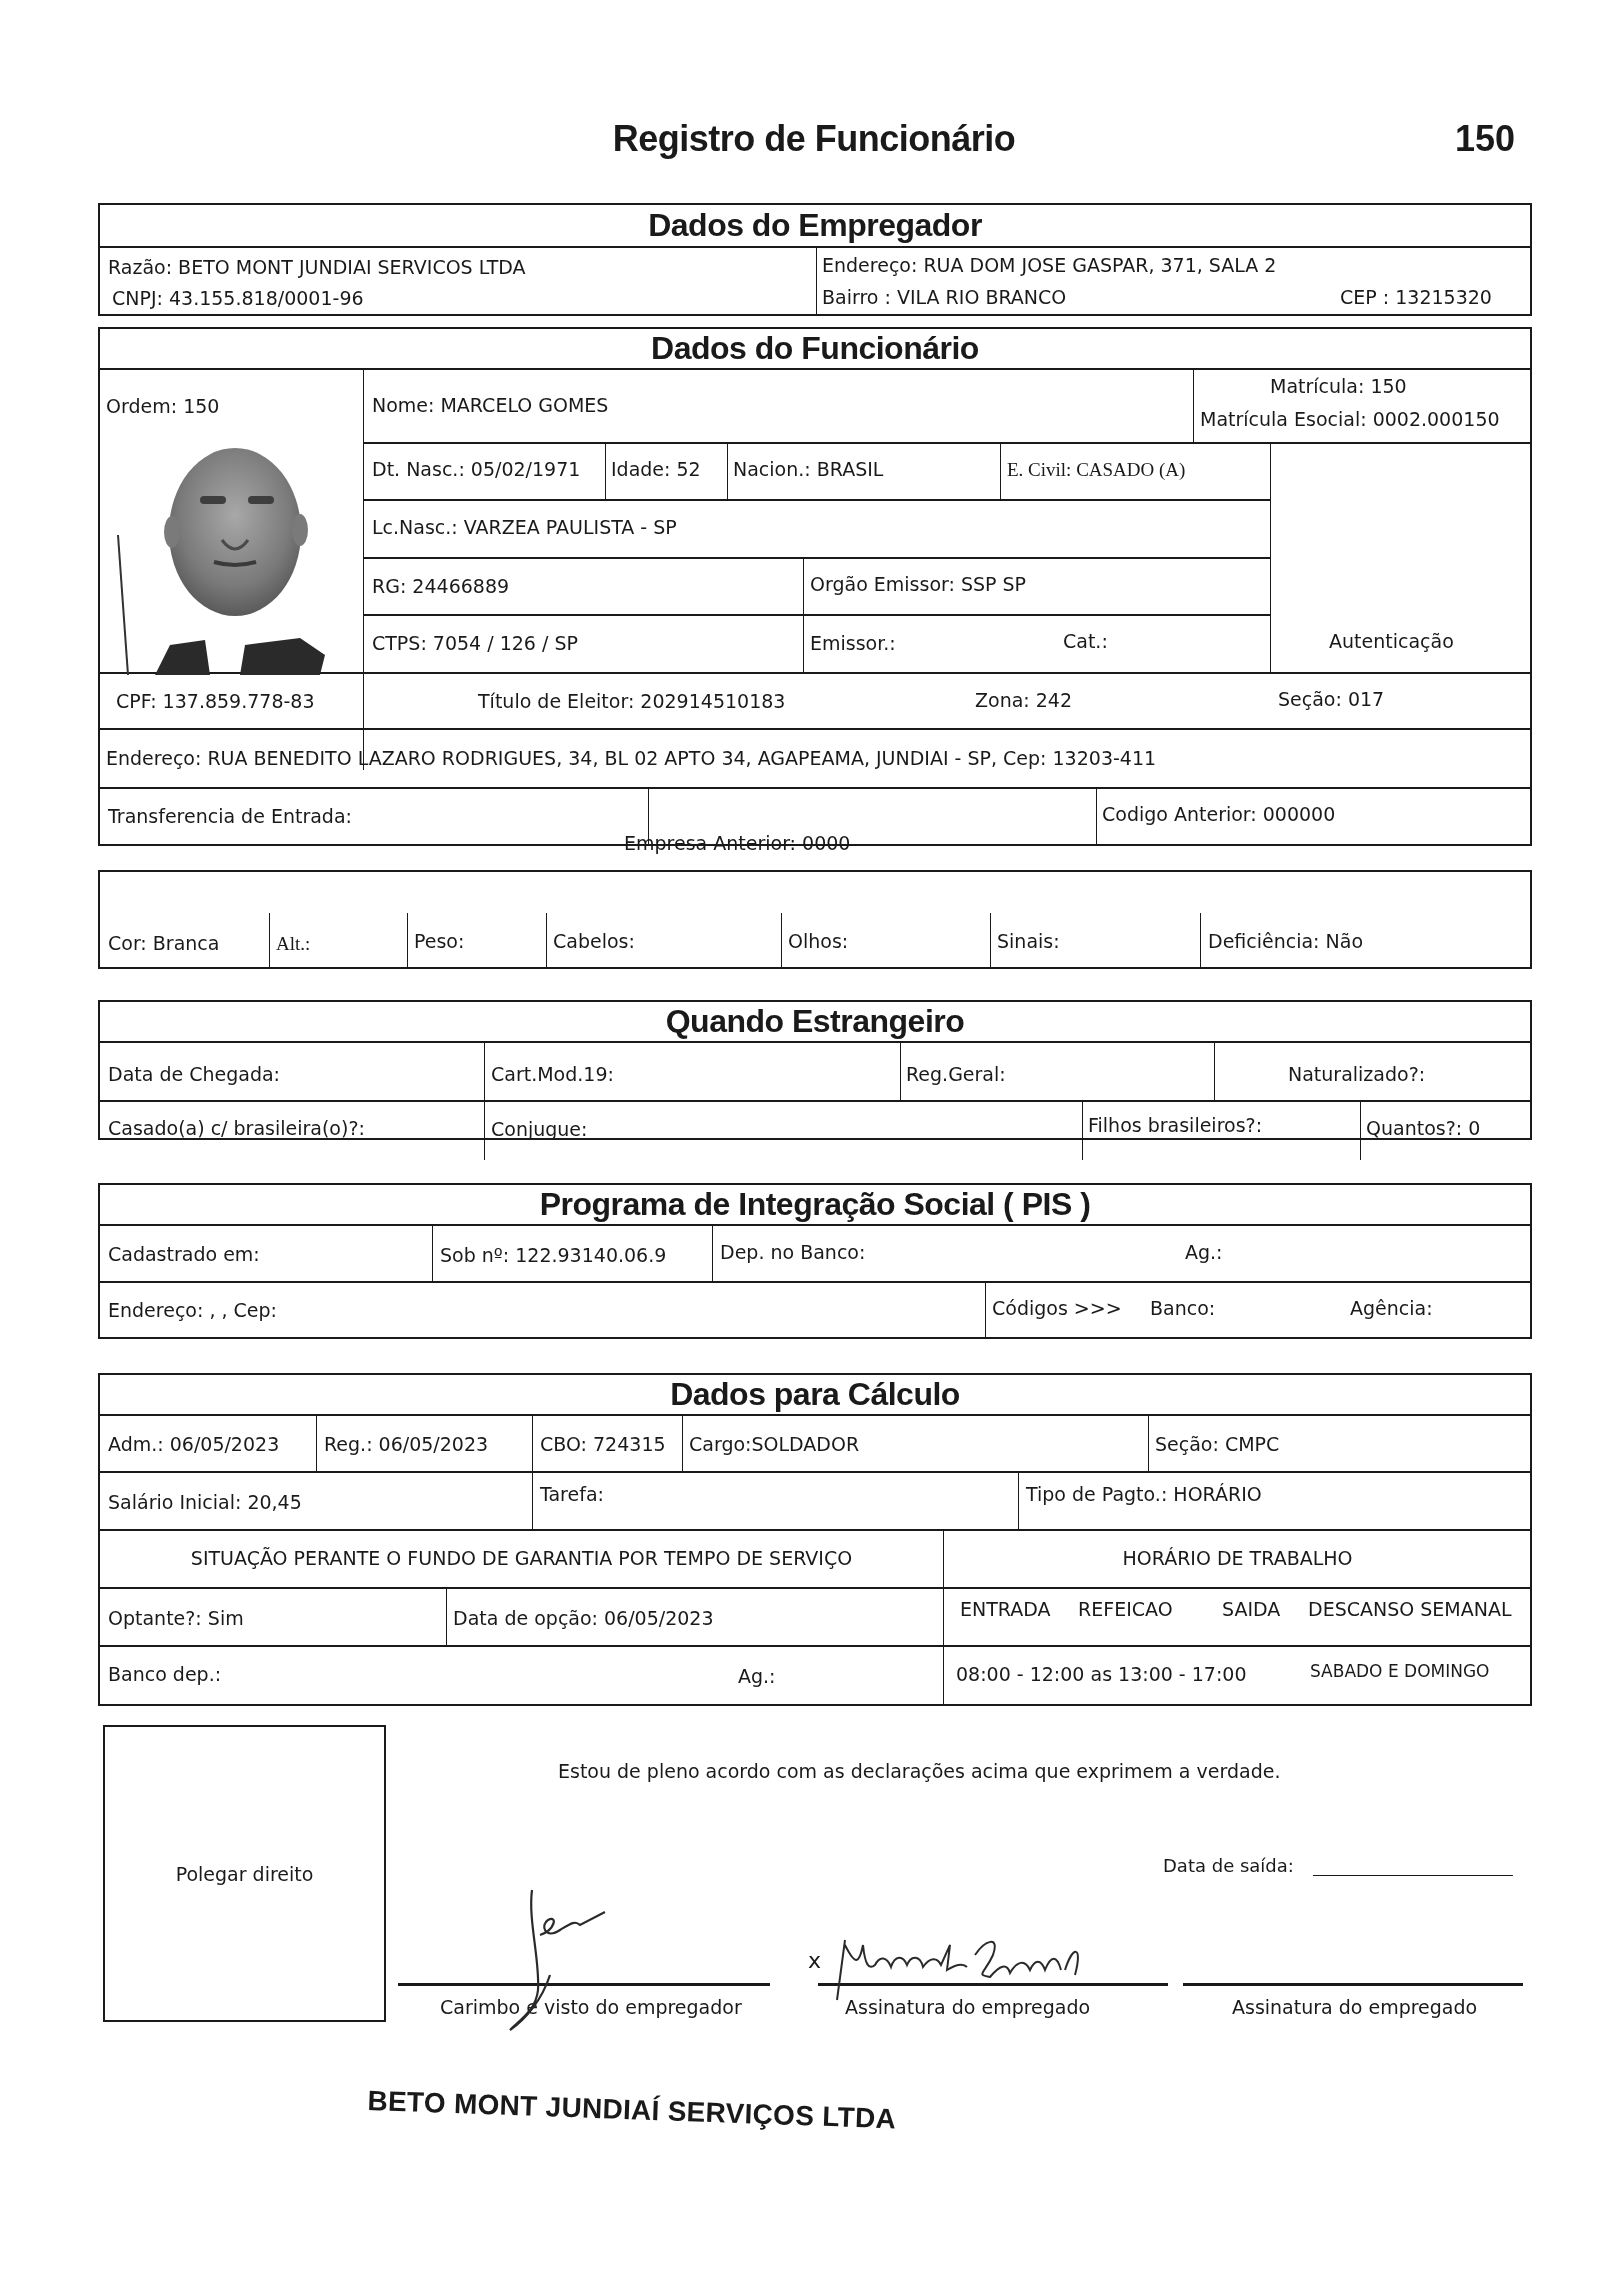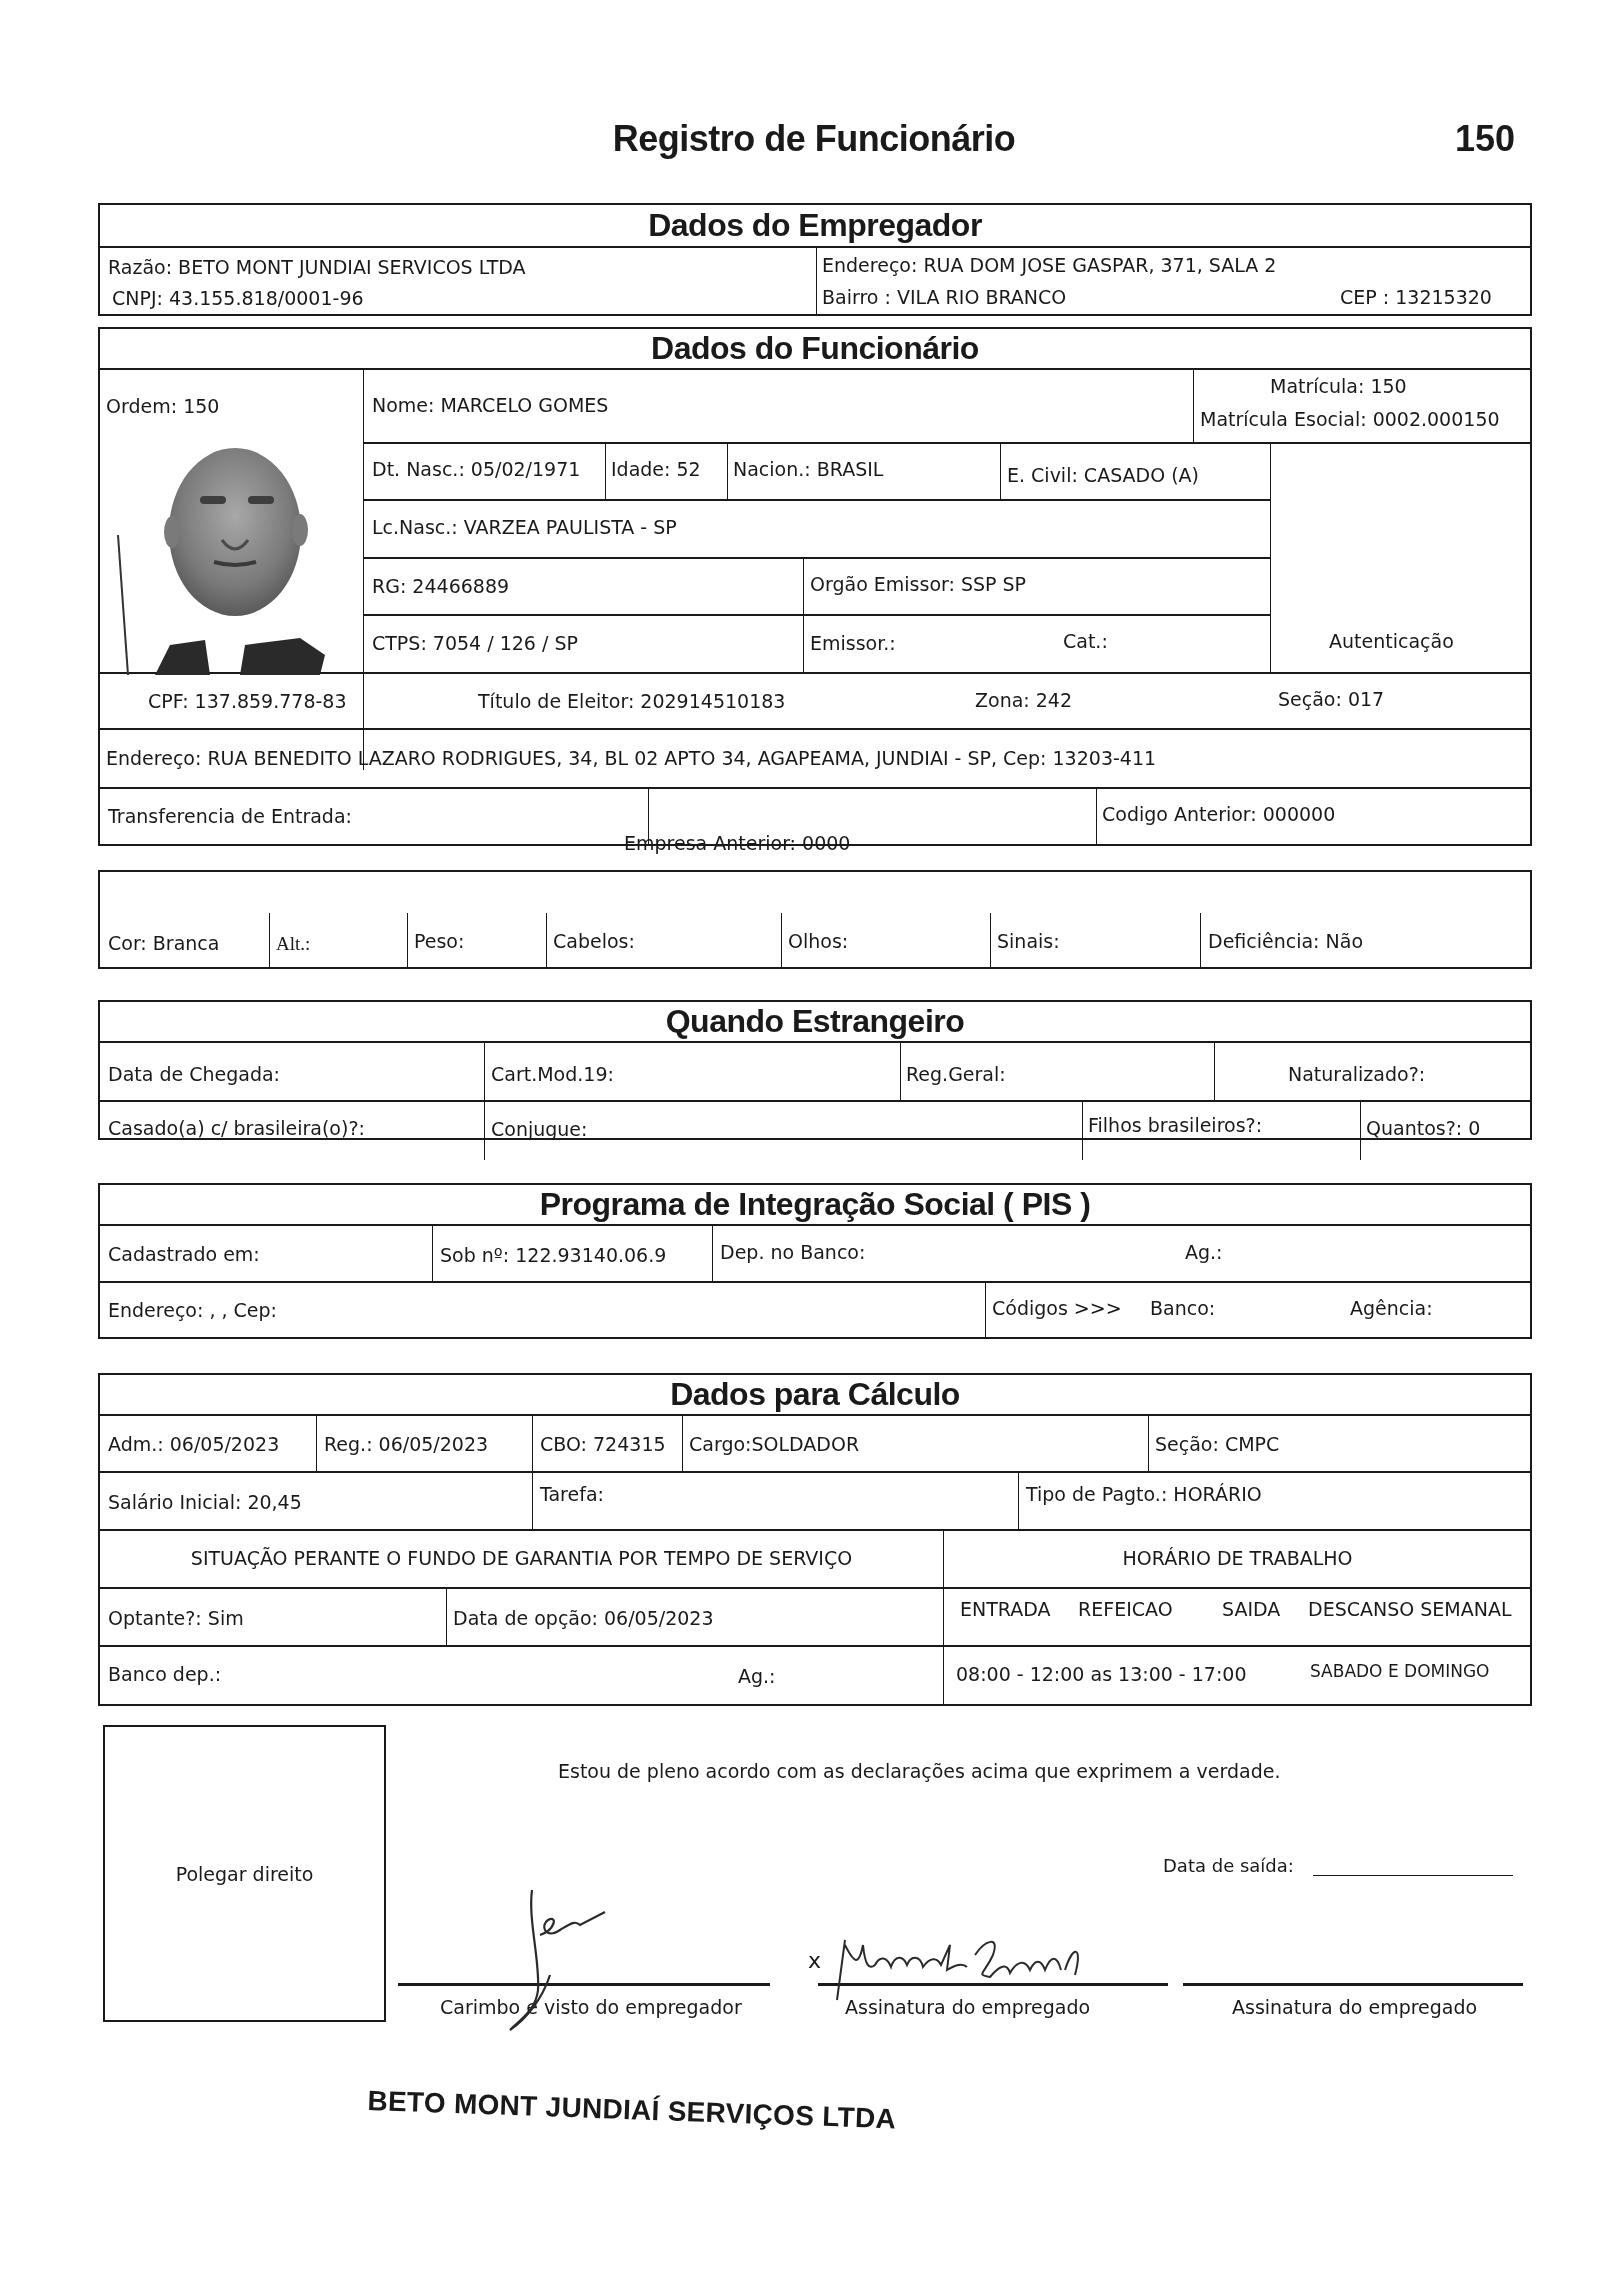--- a/index.html
+++ b/index.html
@@ -49,38 +49,38 @@
   <div class="cell" style="left:1100px; top:81px;">Matrícula Esocial: 0002.000150</div>
   <div class="hl" style="left:263px; width:1169px; top:113px;"></div>
 
   <div class="vl" style="left:505px; top:113px; height:57px;"></div>
   <div class="vl" style="left:627px; top:113px; height:57px;"></div>
   <div class="vl" style="left:900px; top:113px; height:57px;"></div>
   <div class="vl" style="left:1170px; top:113px; height:230px;"></div>
   <div class="cell" style="left:272px; top:131px;">Dt. Nasc.: 05/02/1971</div>
   <div class="cell" style="left:511px; top:131px;">Idade: 52</div>
   <div class="cell" style="left:633px; top:131px;">Nacion.: BRASIL</div>
-  <div class="cell" style="left:907px; top:137px;">E. Civil: CASADO (A)</div>
+  <div class="cell" style="left:907px; top:131px;font-family:Liberation Serif, serif;">E. Civil: CASADO (A)</div>
   <div class="hl" style="left:263px; width:907px; top:170px;"></div>
 
   <div class="cell" style="left:272px; top:189px;">Lc.Nasc.: VARZEA PAULISTA - SP</div>
   <div class="hl" style="left:263px; width:907px; top:228px;"></div>
 
   <div class="vl" style="left:703px; top:228px; height:115px;"></div>
   <div class="cell" style="left:272px; top:248px;">RG: 24466889</div>
   <div class="cell" style="left:710px; top:246px;">Orgão Emissor: SSP SP</div>
   <div class="hl" style="left:263px; width:907px; top:285px;"></div>
 
   <div class="cell" style="left:272px; top:305px;">CTPS: 7054 / 126 / SP</div>
   <div class="cell" style="left:710px; top:305px;">Emissor.:</div>
   <div class="cell" style="left:963px; top:303px;">Cat.:</div>
   <div class="cell" style="left:1229px; top:303px;">Autenticação</div>
   <div class="hl" style="left:0; width:1432px; top:343px;"></div>
 
-  <div class="cell" style="left:16px; top:363px;margin-left:32px;">CPF: 137.859.778-83</div>
+  <div class="cell" style="left:16px; top:363px;">CPF: 137.859.778-83</div>
   <div class="cell" style="left:378px; top:363px;">Título de Eleitor: 202914510183</div>
   <div class="cell" style="left:875px; top:362px;">Zona: 242</div>
   <div class="cell" style="left:1178px; top:361px;">Seção: 017</div>
   <div class="hl" style="left:0; width:1432px; top:399px;"></div>
 
   <div class="cell" style="left:6px; top:420px;">Endereço: RUA BENEDITO LAZARO RODRIGUES, 34, BL 02 APTO 34, AGAPEAMA, JUNDIAI - SP, Cep: 13203-411</div>
   <div class="hl" style="left:0; width:1432px; top:458px;"></div>
 
   <div class="vl" style="left:548px; top:458px; height:59px;"></div>
   <div class="vl" style="left:996px; top:458px; height:59px;"></div>

